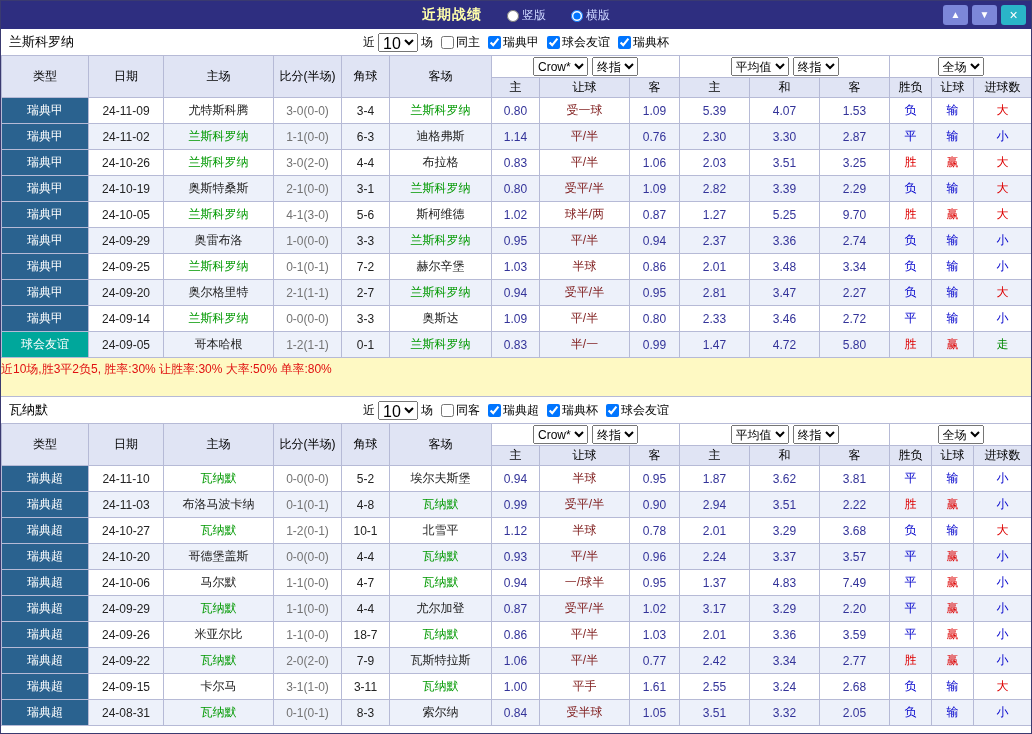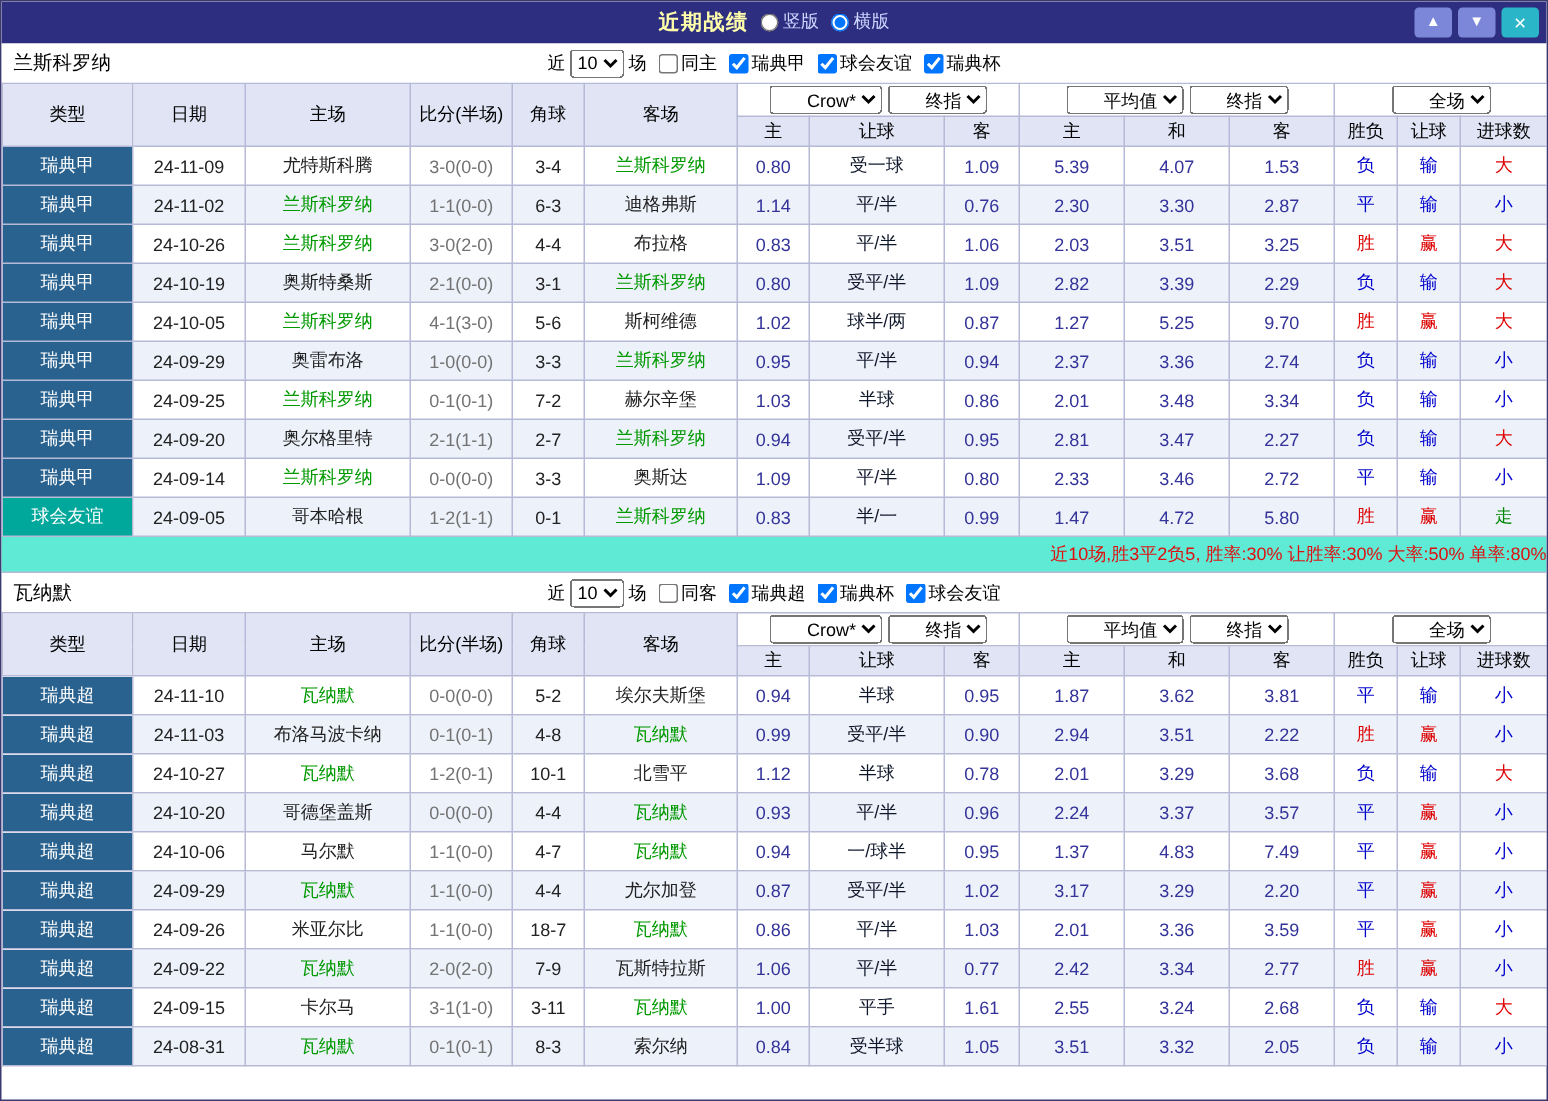--- a/index.html
+++ b/index.html
@@ -2,60 +2,60 @@
 <html><head>
 <meta charset="utf-8">
 <style>
   * { margin:0; padding:0; box-sizing:border-box; }
   body { width:1032px; height:734px; overflow:hidden;
          font-family:"Liberation Sans","DejaVu Sans",sans-serif; background:#fff; }
   .page { width:1032px; height:734px; border:1px solid #3a3a70; background:#fff; overflow:hidden; }
 
   
   .topbar { height:28px; background:#2e2e80; display:flex; align-items:center; position:relative; }
-  .topbar-center { flex:1; display:flex; justify-content:center; align-items:flex-start; gap:8px; }
+  .topbar-center { flex:1; display:flex; justify-content:center; align-items:flex-end; gap:25px; }
   .panel-title { color:#ffffaa; font-weight:bold; font-size:14px; letter-spacing:1px; }
   .radio-label { color:#cdd6ff; font-size:12px; display:inline-flex; align-items:center; gap:3px; cursor:pointer; }
   .radio-label input { width:12px; height:12px; margin:0; }
   .topbar-buttons { position:absolute; right:5px; top:4px; display:flex; gap:4px; }
   .tb-btn { width:25px; height:20px; border:none; border-radius:3px; color:#fff; font-size:10px;
             line-height:20px; text-align:center; cursor:pointer; padding:0; }
   .tb-btn.up, .tb-btn.down { background:#7c87d9; }
   .tb-btn.close { background:#2ab5c8; font-size:14px; }
 
   
   .sec-head { height:26px; display:flex; align-items:center; position:relative; background:#fff; }
   .team-name { position:absolute; left:8px; font-size:13px; color:#000; }
   .filter { margin:0 auto; display:flex; align-items:center; gap:3px; font-size:12px; color:#000; }
-  .filter select { font-size:12px; height:19px; }
+  .filter select { font-size:16px; height:19px; }
   .cb { display:inline-flex; align-items:center; cursor:pointer; }
   .cb input { width:13px; height:13px; margin:0 2px 0 5px; }
 
   
   table { border-collapse:collapse; table-layout:fixed; width:1030px; }
   td { border:1px solid #b6bad6; text-align:center; font-size:12px; overflow:hidden;
        white-space:nowrap; color:#222; }
   .sel-row td { height:22px; background:#fff; }
-  .sel-row select { font-size:12px; height:19px; margin:0 2px; max-width:96%;padding-left:20px; }
+  .sel-row select { font-size:12px; height:19px; margin:0 2px; max-width:96%; }
   td.hcell { background:#e0e4f4; color:#000; }
   .sub-row td { height:20px; }
   tbody td { height:26px; }
   tbody tr:nth-child(even) td { background:#edf1fa; }
   tbody tr:nth-child(odd) td { background:#fff; }
   td.league { color:#fff; background:#2a628f !important; }
   td.league.teal { background:#00a79b !important; }
   td.score { color:#737373; }
   td.num { color:#333399; }
-  td.hdcp { color:#0f172a; }
+  td.hdcp { color:#7f1d1d; }
   td.team.focus { color:#009900; }
   td.res.red { color:#dd0000; }
   td.res.blue { color:#0000cc; }
   td.res.green { color:#008800; }
-  .summary { height:24px; line-height:23px; text-align:right; color:#e01010; font-size:12px;
-             border-bottom:1px solid #b6bad6; background:#5eead4; }
+  .summary { height:39px; line-height:23px; text-align:left; color:#e01010; font-size:12px;
+             border-bottom:1px solid #b6bad6; background:#fef9c3; }
 </style>
 </head>
 <body>
 
 <div class="page">
   <div class="topbar">
     <div class="topbar-center">
       <span class="panel-title">近期战绩</span>
       <label class="radio-label">
         <input type="radio" name="layout" class="layout-radio" style="">

